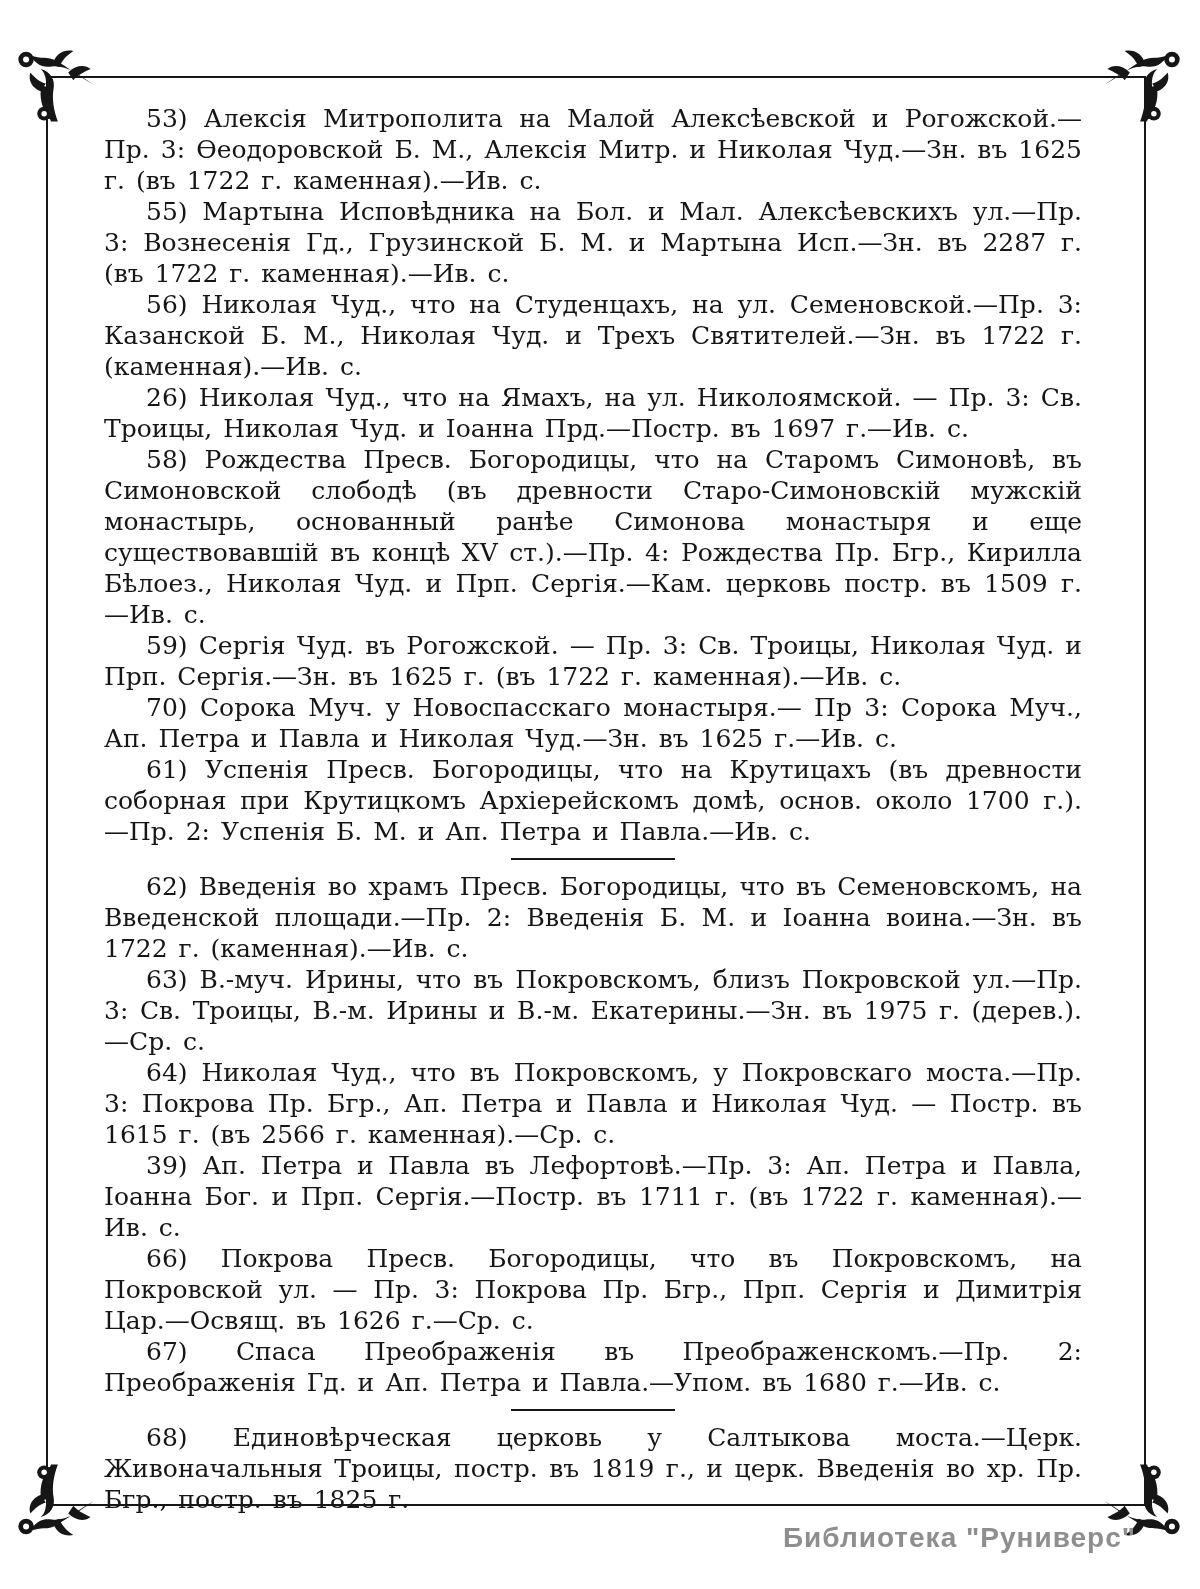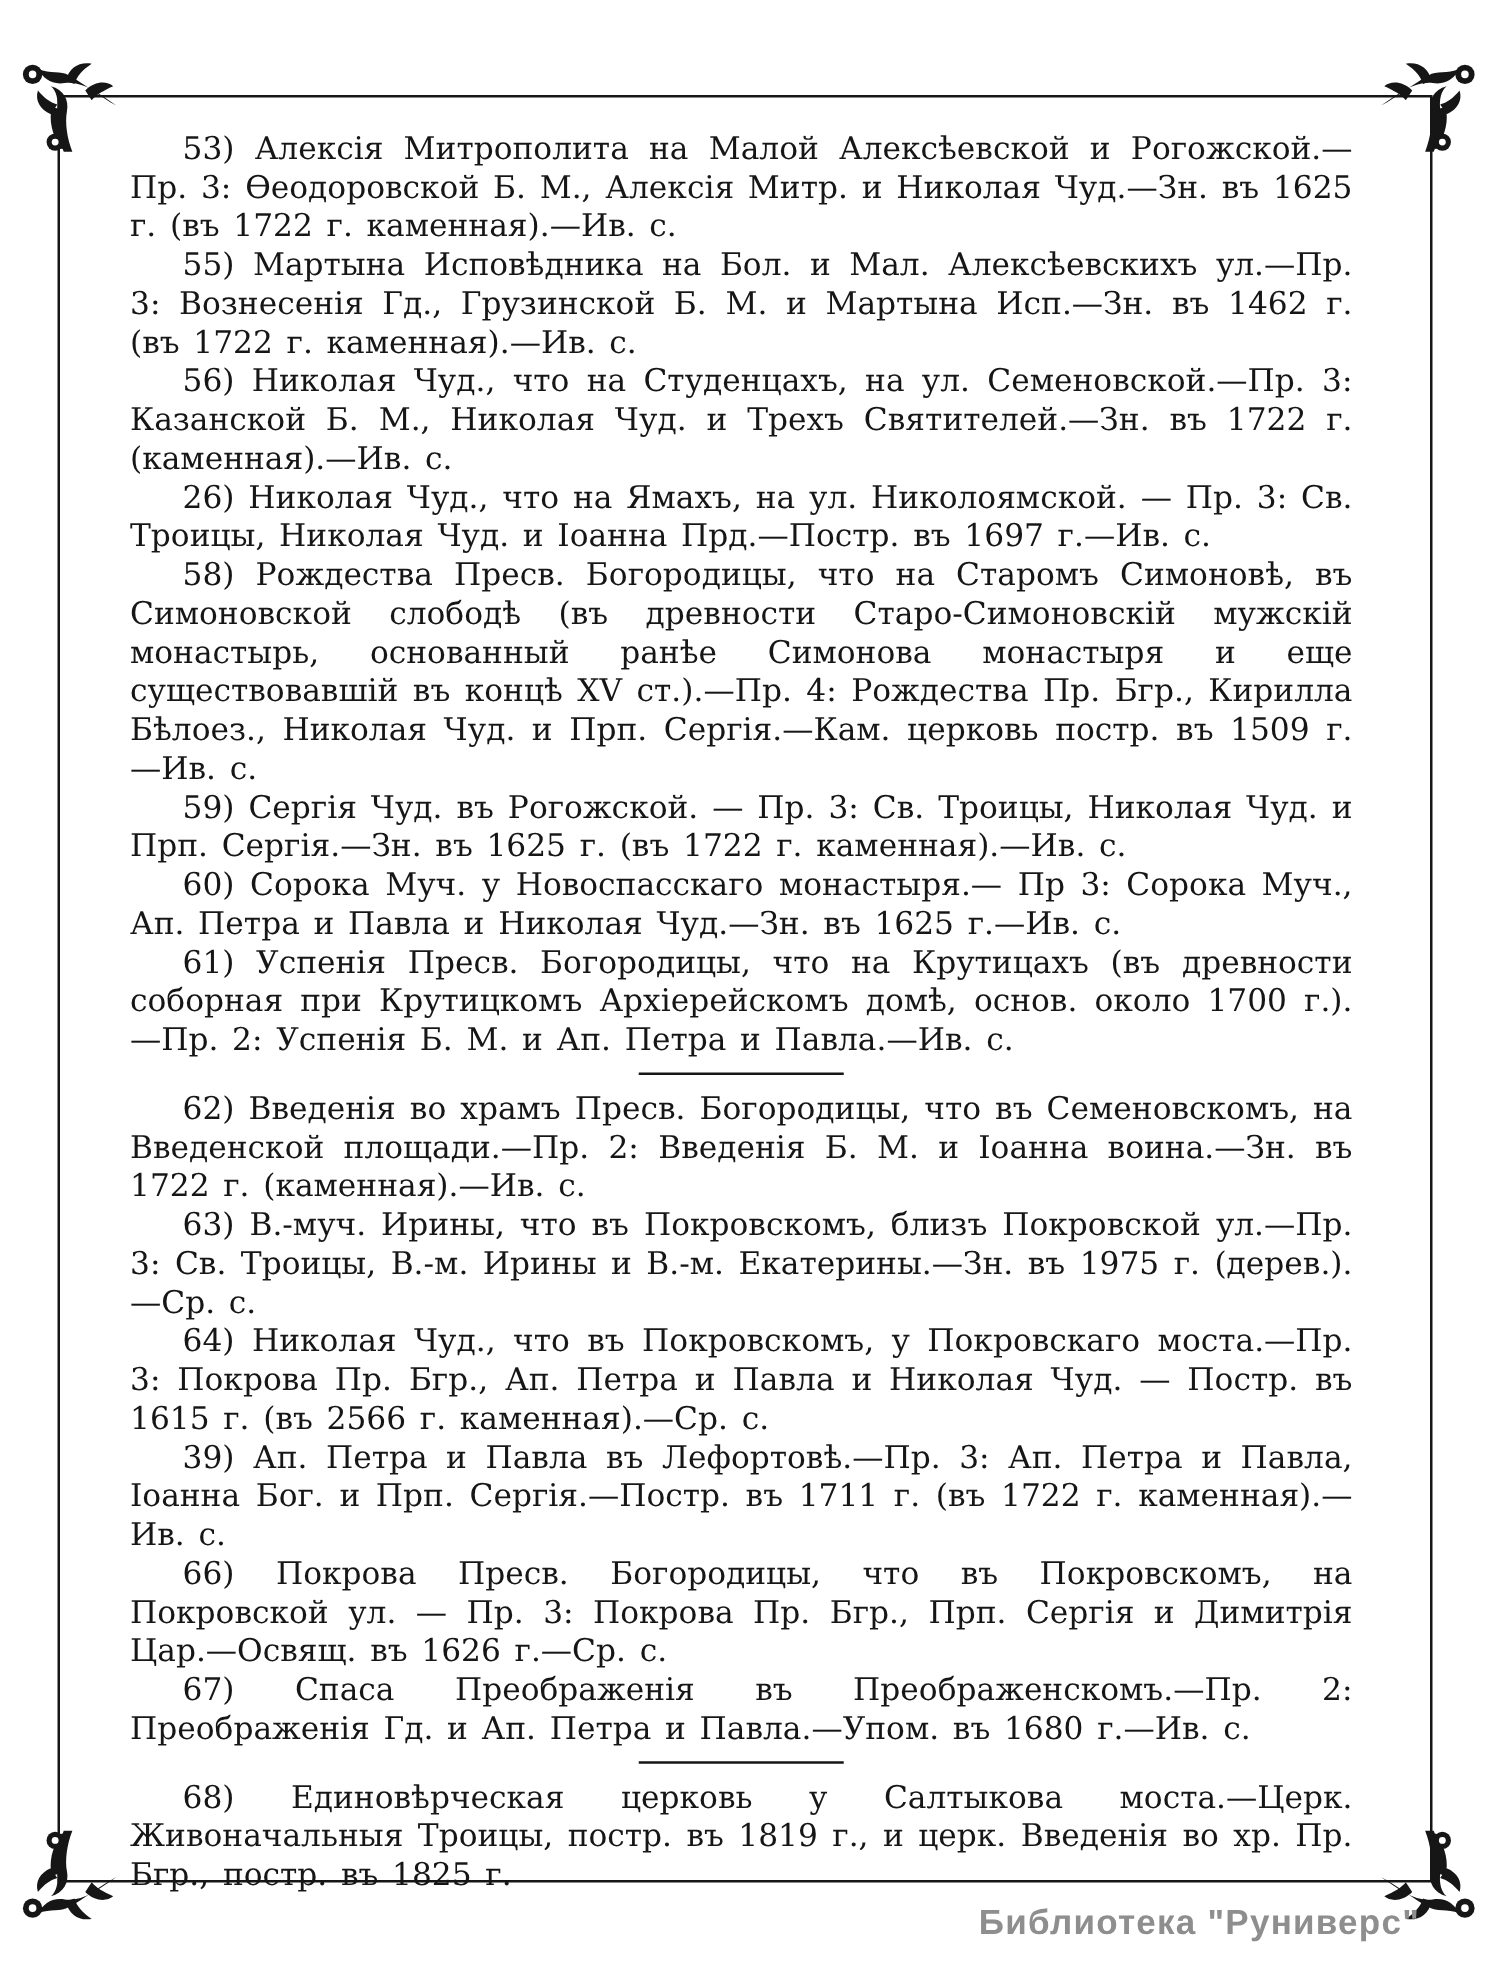--- a/index.html
+++ b/index.html
@@ -127,26 +127,26 @@
         <path d="M47,94 C39,80 36,68 39,55 L45,57 C43,69 45,82 52,95 Z"></path>
         <circle cx="42" cy="88" r="8"></circle>
           <circle cx="42" cy="88" r="3.2" fill="#fff"></circle>
         <path d="M38,62 C28,58 23,49 26,40 C32,47 37,51 44,53 Z"></path>
       </g>
     </svg>
   </div>
 
   <div class="textblock">
     <p>53) Алексія Митрополита на Малой Алексѣевской и Рогожской.—Пр. 3: Ѳеодоровской Б. М., Алексія Митр. и Николая Чуд.—Зн. въ 1625 г. (въ 1722 г. каменная).—Ив. с.</p>
-    <p>55) Мартына Исповѣдника на Бол. и Мал. Алексѣевскихъ ул.—Пр. 3: Вознесенія Гд., Грузинской Б. М. и Мартына Исп.—Зн. въ 1462 г. (въ 1722 г. каменная).—Ив. с.</p>
+    <p>55) Мартына Исповѣдника на Бол. и Мал. Алексѣевскихъ ул.—Пр. 3: Вознесенія Гд., Грузинской Б. М. и Мартына Исп.—Зн. въ 2287 г. (въ 1722 г. каменная).—Ив. с.</p>
     <p>56) Николая Чуд., что на Студенцахъ, на ул. Семеновской.—Пр. 3: Казанской Б. М., Николая Чуд. и Трехъ Святителей.—Зн. въ 1722 г. (каменная).—Ив. с.</p>
     <p>26) Николая Чуд., что на Ямахъ, на ул. Николоямской. — Пр. 3: Св. Троицы, Николая Чуд. и Іоанна Прд.—Постр. въ 1697 г.—Ив. с.</p>
     <p>58) Рождества Пресв. Богородицы, что на Старомъ Симоновѣ, въ Симоновской слободѣ (въ древности Старо-Симоновскій мужскій монастырь, основанный ранѣе Симонова монастыря и еще существовавшій въ концѣ XV ст.).—Пр. 4: Рождества Пр. Бгр., Кирилла Бѣлоез., Николая Чуд. и Прп. Сергія.—Кам. церковь постр. въ 1509 г.—Ив. с.</p>
     <p>59) Сергія Чуд. въ Рогожской. — Пр. 3: Св. Троицы, Николая Чуд. и Прп. Сергія.—Зн. въ 1625 г. (въ 1722 г. каменная).—Ив. с.</p>
-    <p>60) Сорока Муч. у Новоспасскаго монастыря.— Пр 3: Сорока Муч., Ап. Петра и Павла и Николая Чуд.—Зн. въ 1625 г.—Ив. с.</p>
+    <p>70) Сорока Муч. у Новоспасскаго монастыря.— Пр 3: Сорока Муч., Ап. Петра и Павла и Николая Чуд.—Зн. въ 1625 г.—Ив. с.</p>
     <p>61) Успенія Пресв. Богородицы, что на Крутицахъ (въ древности соборная при Крутицкомъ Архіерейскомъ домѣ, основ. около 1700 г.).—Пр. 2: Успенія Б. М. и Ап. Петра и Павла.—Ив. с.</p>
 
     <div class="rule"></div>
 
     <p>62) Введенія во храмъ Пресв. Богородицы, что въ Семеновскомъ, на Введенской площади.—Пр. 2: Введенія Б. М. и Іоанна воина.—Зн. въ 1722 г. (каменная).—Ив. с.</p>
     <p>63) В.-муч. Ирины, что въ Покровскомъ, близъ Покровской ул.—Пр. 3: Св. Троицы, В.-м. Ирины и В.-м. Екатерины.—Зн. въ 1975 г. (дерев.).—Ср. с.</p>
     <p>64) Николая Чуд., что въ Покровскомъ, у Покровскаго моста.—Пр. 3: Покрова Пр. Бгр., Ап. Петра и Павла и Николая Чуд. — Постр. въ 1615 г. (въ 2566 г. каменная).—Ср. с.</p>
     <p>39) Ап. Петра и Павла въ Лефортовѣ.—Пр. 3: Ап. Петра и Павла, Іоанна Бог. и Прп. Сергія.—Постр. въ 1711 г. (въ 1722 г. каменная).—Ив. с.</p>
     <p>66) Покрова Пресв. Богородицы, что въ Покровскомъ, на Покровской ул. — Пр. 3: Покрова Пр. Бгр., Прп. Сергія и Димитрія Цар.—Освящ. въ 1626 г.—Ср. с.</p>
     <p>67) Спаса Преображенія въ Преображенскомъ.—Пр. 2: Преображенія Гд. и Ап. Петра и Павла.—Упом. въ 1680 г.—Ив. с.</p>

